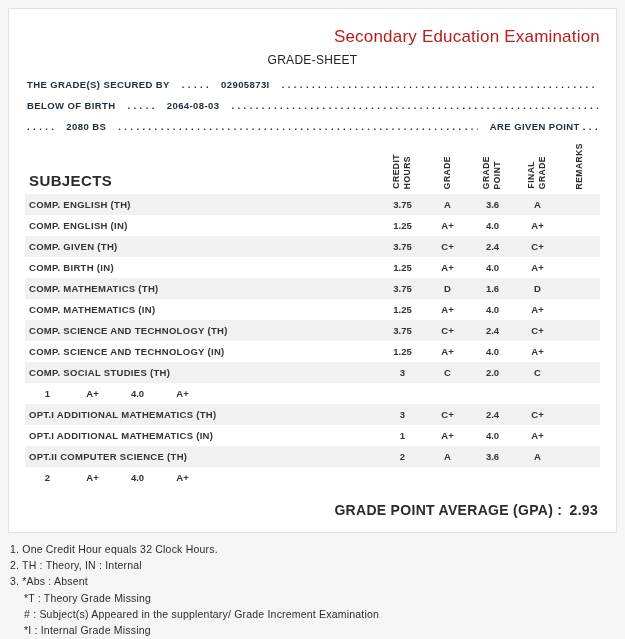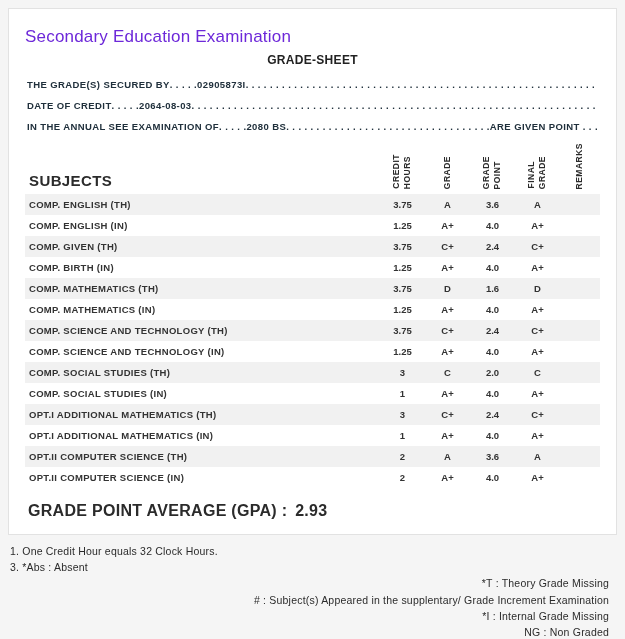--- a/index.html
+++ b/index.html
@@ -9,38 +9,38 @@
     background: #f5f5f5;
     color: #2e2e2e;
   }
   .panel {
     margin: 8px;
     background: #ffffff;
     border: 1px solid #e2e2e2;
     padding: 8px 16px 6px 16px;
   }
   .page-title {
-    text-align: left;
-    color: #6d28d9;
+    text-align: right;
+    color: #b91c1c;
     font-size: 17px;
     font-weight: 400;
     margin-top: 10px;
     letter-spacing: .2px;
   }
   .subtitle {
     text-align: center;
     font-size: 12px;
-    font-weight: 700;
+    font-weight: 400;
     color: #222;
     margin: 6px 0 12px 0;
     letter-spacing: .3px;
   }
   .info-line {
     display: flex;
-    gap: 0;
+    gap: 12px;
     align-items: baseline;
     white-space: nowrap;
     overflow: hidden;
     font-size: 9.5px;
     font-weight: 700;
     color: #20303c;
     letter-spacing: .4px;
     margin: 10px 2px;
   }
   .dots-fill { flex: 1; min-width: 0; overflow: hidden; color: #20303c; }
@@ -85,62 +85,61 @@
     font-size: 9.5px;
     font-weight: 600;
     color: #333;
   }
   .trow.odd { background: #f1f1f1; }
   .trow .subject { flex: 1; padding-left: 4px; letter-spacing: .3px; }
   .trow .val { width: 45px; text-align: center; }
   .trow .val.remarks { width: 40px; }
 
   .gpa-row {
-    text-align: left;
-    font-size: 16px;
+    text-align: right;
+    font-size: 14px;
     font-weight: 700;
     color: #2b2b2b;
     padding: 14px 2px 8px 0;
     letter-spacing: .3px;
   }
   .gpa-row span { margin-left: 3px; }
 
   .footer-notes {
     margin: 7px 16px 0 10px;
     font-size: 10.5px;
     color: #2b2b2b;
     letter-spacing: .2px;
   }
   .note-line { line-height: 16.2px; }
-  .note-line.indent-1 { padding-left: 14px; text-align: right; }
+  .note-line.indent-1 { padding-left: 14px; }
 </style>
 </head>
 <body>
 
 <div class="panel">
 
   <div class="page-title">Secondary Education Examination</div>
   <div class="subtitle">GRADE-SHEET</div>
 
   <div class="info-line">
     <span>THE GRADE(S) SECURED BY</span>
     <span class="dots-sep">. . . . .</span>
     <span>02905873I</span>
     <span class="dots-fill">. . . . . . . . . . . . . . . . . . . . . . . . . . . . . . . . . . . . . . . . . . . . . . . . . . . . . . . . . . . . . . . . . . . . . . . . . . . . . . . .</span>
   </div>
 
   <div class="info-line">
-    <span>DATE OF CREDIT</span>
+    <span>BELOW OF BIRTH</span>
     <span class="dots-sep">. . . . .</span>
     <span>2064-08-03</span>
     <span class="dots-fill">. . . . . . . . . . . . . . . . . . . . . . . . . . . . . . . . . . . . . . . . . . . . . . . . . . . . . . . . . . . . . . . . . . . . . . . . . . . . . . . .</span>
   </div>
 
   <div class="info-line">
-    <span>IN THE ANNUAL SEE EXAMINATION OF</span>
     <span class="dots-sep">. . . . .</span>
     <span>2080 BS</span>
     <span class="dots-fill">. . . . . . . . . . . . . . . . . . . . . . . . . . . . . . . . . . . . . . . . . . . . . . . . . . . . . . . . . . . . . . . . . . . . . . . . . . . . . . . .</span>
     <span>ARE GIVEN POINT . . .</span>
   </div>
 
   <div class="table">
     <div class="header-row">
       <div class="subjects-header">SUBJECTS</div>
 
@@ -231,21 +230,20 @@
         </div>
         <div class="trow odd">
           <div class="subject">COMP. SOCIAL STUDIES (TH)</div>
           <div class="val">3</div>
           <div class="val">C</div>
           <div class="val">2.0</div>
           <div class="val">C</div>
           <div class="val remarks"></div>
         </div>
         <div class="trow">
-          <div class="subject">COMP. SOCIAL STUDIES (IN)</div>
           <div class="val">1</div>
           <div class="val">A+</div>
           <div class="val">4.0</div>
           <div class="val">A+</div>
           <div class="val remarks"></div>
         </div>
         <div class="trow odd">
           <div class="subject">OPT.I ADDITIONAL MATHEMATICS (TH)</div>
           <div class="val">3</div>
           <div class="val">C+</div>
@@ -263,38 +261,38 @@
         </div>
         <div class="trow odd">
           <div class="subject">OPT.II COMPUTER SCIENCE (TH)</div>
           <div class="val">2</div>
           <div class="val">A</div>
           <div class="val">3.6</div>
           <div class="val">A</div>
           <div class="val remarks"></div>
         </div>
         <div class="trow">
-          <div class="subject">OPT.II COMPUTER SCIENCE (IN)</div>
           <div class="val">2</div>
           <div class="val">A+</div>
           <div class="val">4.0</div>
           <div class="val">A+</div>
           <div class="val remarks"></div>
         </div>
       </div>
   </div>
 
   <div class="gpa-row">
     <span>GRADE POINT AVERAGE (GPA) :</span>
     <span>2.93</span>
   </div>
 
 </div>
 
 <div class="footer-notes">
 
 <div class="note-line">1. One Credit Hour equals 32 Clock Hours.</div>
+    <div class="note-line">2. TH : Theory, IN : Internal</div>
     <div class="note-line">3. *Abs : Absent</div>
     <div class="note-line indent-1">*T : Theory Grade Missing</div>
     <div class="note-line indent-1"># : Subject(s) Appeared in the supplentary/ Grade Increment Examination</div>
     <div class="note-line indent-1">*I : Internal Grade Missing</div>
     <div class="note-line indent-1">NG : Non Graded</div>
   </div>
 
 </body></html>

